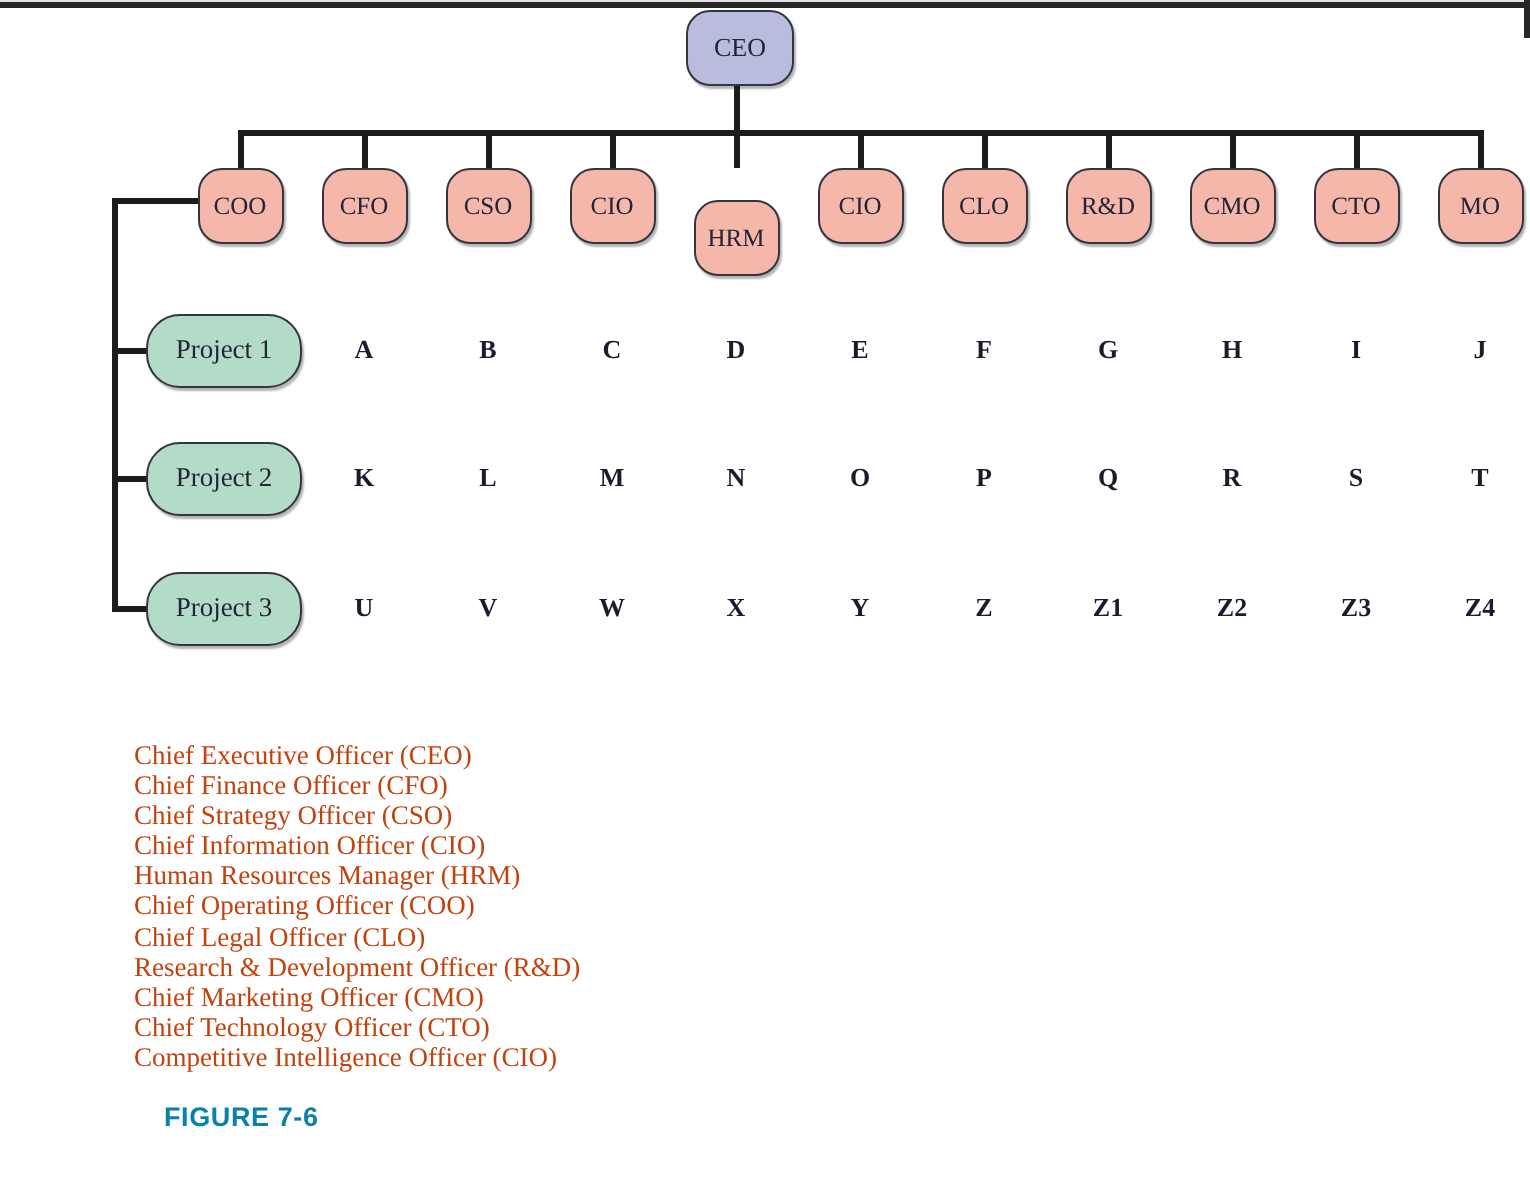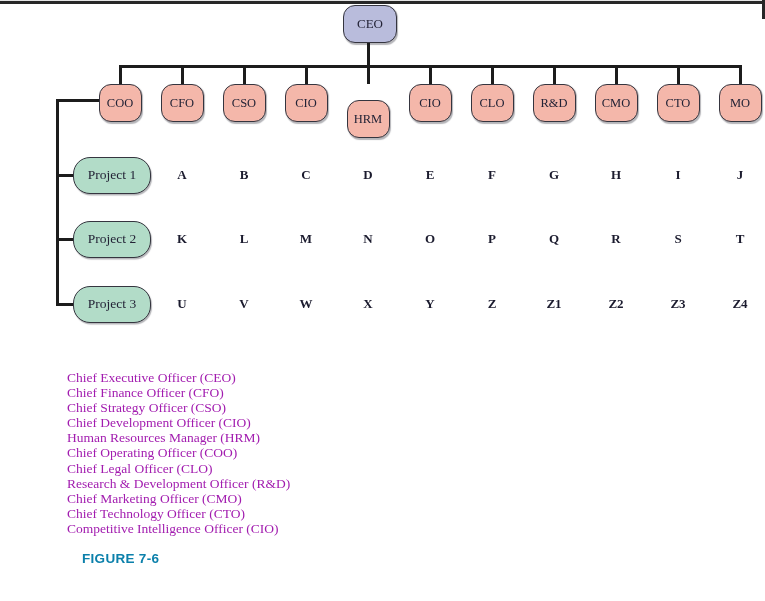--- a/index.html
+++ b/index.html
@@ -16,21 +16,21 @@
     color:var(--box-text,#232336);
     box-shadow:1px 1.5px 1px rgba(90,90,100,0.45);
   }
   .ceo     { left:343px; top:5px; width:54px; height:38px; background:var(--ceo-fill); border-radius:12px; font-size:13px;justify-content:center; }
   .officer { width:43px; height:38px; top:84px; background:var(--officer-fill); border-radius:12px; font-size:12.5px; }
   .project { left:73px; width:78px; height:37px; background:var(--project-fill); border-radius:17px; font-size:13.5px; }
   .member  { position:absolute; width:50px; height:20px; line-height:20px; text-align:center;
              font-weight:bold; font-size:13px; color:#1b1b2e; }
   .note-line1 { position:absolute; left:67px; top:345px; font-size:13.5px; color:#1e1e1e; }
   .note-line1 .it { font-style:italic; }
-  .note-list  { position:absolute; left:67px; top:370px; font-size:13.5px; line-height:15.1px; color:#a21caf; }
+  .note-list  { position:absolute; left:67px; top:370px; font-size:13.5px; line-height:15.1px; color:#c2410c; }
   .fig-label  { position:absolute; left:57px; top:551px; font-family:"Liberation Sans", sans-serif;
                 font-weight:bold; font-size:13.5px; letter-spacing:.3px; color:var(--figure-label,#0b80ab);margin-left:25px; }
   .fig-title  { position:absolute; left:57px; top:578px; font-family:"Liberation Sans", sans-serif;
                 font-weight:bold; font-size:15px; color:#121212; }
   .top-shade  { left:0; top:0; width:765px; height:1.5px; background:#e3e3e3; }
   .top-dark   { left:0; top:1px; width:765px; height:3px; background:#272727; }
   .corner-right { left:762px; top:0; width:3px; height:19px; background:#272727; }
 </style>
 </head>
 <body>
@@ -106,21 +106,21 @@
       <div class="member" style="left: 529px; top: 294px;">Z1</div>
       <div class="member" style="left: 591px; top: 294px;">Z2</div>
       <div class="member" style="left: 653px; top: 294px;">Z3</div>
       <div class="member" style="left: 715px; top: 294px;">Z4</div>
     </div>
 
   <div class="note-list" id="note-list">
       <div>Chief Executive Officer (CEO)</div>
       <div>Chief Finance Officer (CFO)</div>
       <div>Chief Strategy Officer (CSO)</div>
-      <div>Chief Development Officer (CIO)</div>
+      <div>Chief Information Officer (CIO)</div>
       <div>Human Resources Manager (HRM)</div>
       <div>Chief Operating Officer (COO)</div>
       <div>Chief Legal Officer (CLO)</div>
       <div>Research &amp; Development Officer (R&amp;D)</div>
       <div>Chief Marketing Officer (CMO)</div>
       <div>Chief Technology Officer (CTO)</div>
       <div>Competitive Intelligence Officer (CIO)</div>
     </div>
 
   <div class="fig-label">FIGURE 7-6</div>

